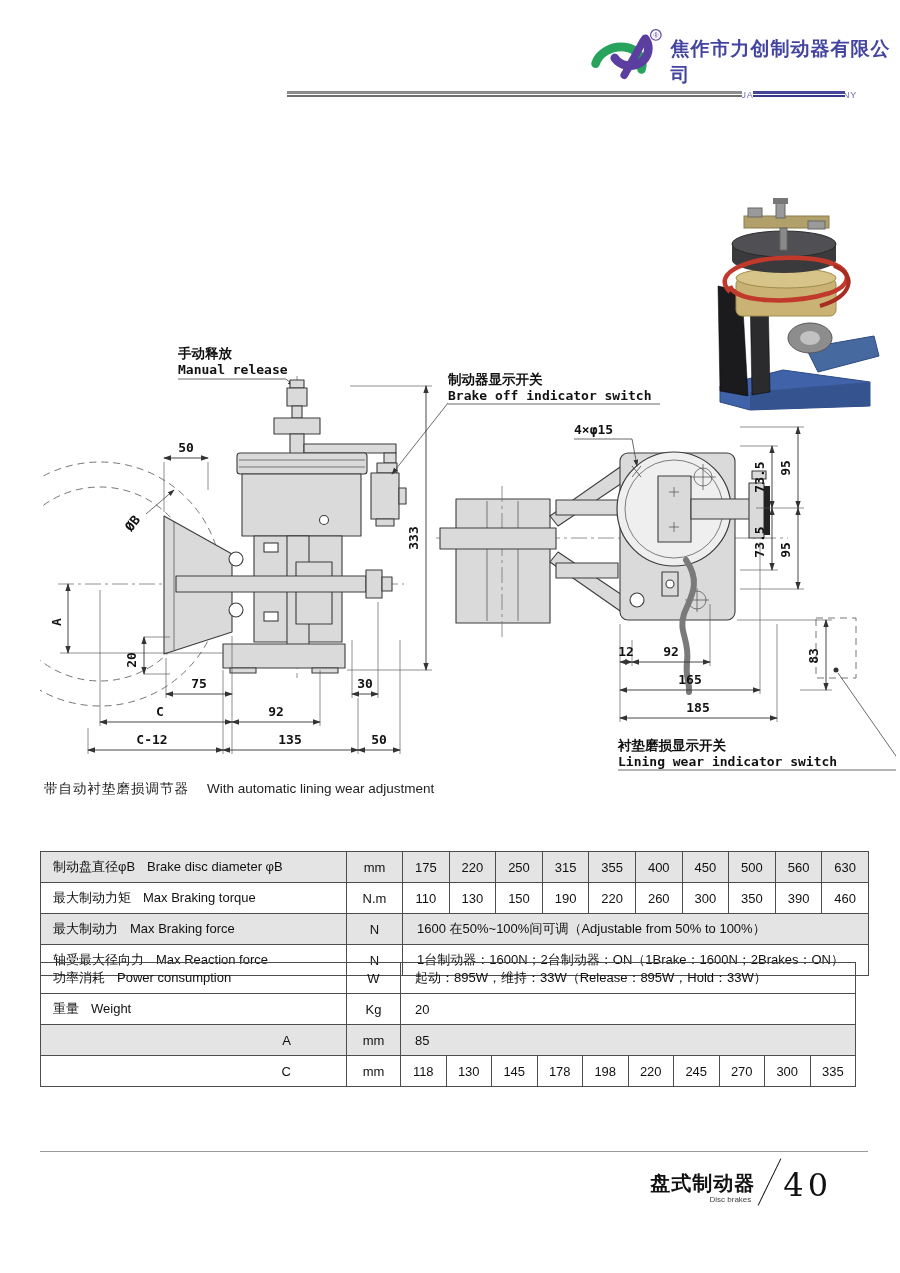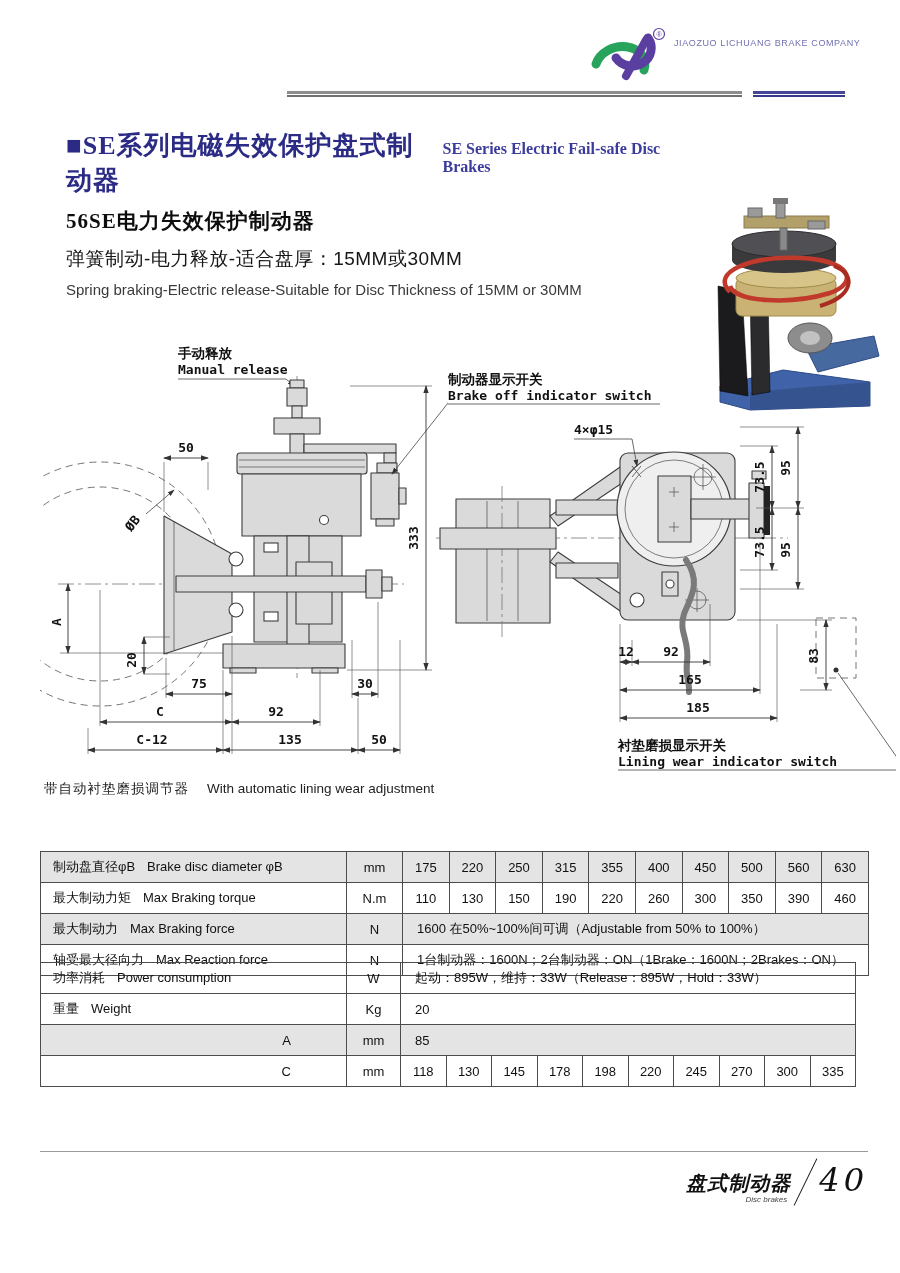--- a/index.html
+++ b/index.html
@@ -37,21 +37,21 @@
   td.lbl .en{margin-left:12px;}
   td.u,td.v{text-align:center;}
   td.span{text-align:left;padding-left:14px;}
   td.hcell{padding-left:12px;}
   .hcell .bcn{display:inline-block;width:120px;letter-spacing:2px;}
   .hcell .ben{display:inline-block;width:150px;}
   td.ac{text-align:right;padding-right:55px;}
   .t2 tr.hh td{height:31px;}
   
   .frule{position:absolute;top:1151px;left:40px;width:828px;height:1px;background:#9a9a9a;}
-  .footer{position:absolute;top:1156px;left:620px;width:248px;display:flex;justify-content:flex-end;align-items:center;font-style:italic;}
+  .footer{position:absolute;top:1156px;left:584px;width:248px;display:flex;justify-content:flex-end;align-items:flex-end;}
   .f-cn{margin-top:13px;text-align:right;}
   .f-cn .c1{font-size:20px;font-weight:bold;letter-spacing:1px;}
   .f-cn .c2{font-size:8px;color:#444;margin-top:-2px;padding-right:4px;}
   .f-slash{width:26px;height:46px;position:relative;margin:2px 0 0 2px;}
   .f-slash div{position:absolute;left:12px;top:-2px;height:52px;border-left:1.6px solid #111;transform:rotate(26deg);}
   .f-num{font-family:"DejaVu Serif",serif;font-size:32px;letter-spacing:4px;margin-top:0px;color:#111;}
   
   .dwg text.dt{font-family:"DejaVu Sans Mono",monospace;font-size:13px;font-weight:bold;fill:#111;}
   .dwg text.lab{font-family:"DejaVu Sans",sans-serif;font-size:13.5px;font-weight:bold;fill:#111;}
   .dwg text.labe{font-family:"DejaVu Sans Mono",monospace;font-size:13px;font-weight:bold;fill:#111;}
@@ -72,37 +72,29 @@
 
   <div class="hdr">
     <svg width="84" height="64" viewBox="0 0 84 64">
       <path d="M10,40 a25,20 -15 1 1 48,6" stroke="#27a35c" stroke-width="9" fill="none" stroke-linecap="round"></path>
       <path d="M62,14 a17,16 0 1 1 -32,20" stroke="#5b3fa0" stroke-width="9" fill="none" stroke-linecap="round"></path>
       <path d="M60,16 L40,52" stroke="#5b3fa0" stroke-width="8" stroke-linecap="round"></path>
       <circle cx="73" cy="10" r="5.5" stroke="#5b3fa0" stroke-width="1.2" fill="none"></circle>
       <text x="73" y="13" text-anchor="middle" font-size="7" fill="#5b3fa0">®</text>
     </svg>
     <div class="hdr-txt">
+      <div class="hdr-cn">焦作市力创制动器有限公司</div>
       <div class="hdr-en">JIAOZUO LICHUANG BRAKE COMPANY</div>
     </div>
   </div>
   <div class="rule">
     <div class="g"></div>
     <div class="p"></div>
   </div>
 
-  <div class="titles">
-    <div class="t-row1">
-      <span class="t-main">■SE系列电磁失效保护盘式制动器</span>
-      <span class="t-main-en">SE Series Electric Fail-safe Disc Brakes</span>
-    </div>
-    <div class="t-model">56SE电力失效保护制动器</div>
-    <div class="t-feat">弹簧制动-电力释放-适合盘厚：15MM或30MM</div>
-    <div class="t-feat-en">Spring braking-Electric release-Suitable for Disc Thickness of 15MM or 30MM</div>
-  </div>
 
   <svg style="position:absolute;top:198px;left:688px;" width="196" height="214" viewBox="0 0 196 214">
     <polygon points="32,188 95,172 182,184 182,208 62,212 32,204" fill="#3f62a8" stroke="#2c4a85"></polygon>
     <polygon points="62,194 182,184 182,208 62,212" fill="#35548f"></polygon>
     <polygon points="30,88 54,93 60,198 32,193" fill="#1b1b1e" stroke="#000" stroke-width="0.5"></polygon>
     <polygon points="62,93 80,96 82,194 64,197" fill="#2b2b2e" stroke="#000" stroke-width="0.5"></polygon>
     <polygon points="118,150 186,138 191,158 130,174" fill="#46699f" stroke="#2c4a85"></polygon>
     <ellipse cx="122" cy="140" rx="22" ry="15" fill="#8d8d8d" stroke="#555"></ellipse>
     <ellipse cx="122" cy="140" rx="10" ry="7" fill="#c2c2c2"></ellipse>
     <rect x="48" y="80" width="100" height="38" rx="6" fill="#c9b273" stroke="#a08c4a"></rect>

